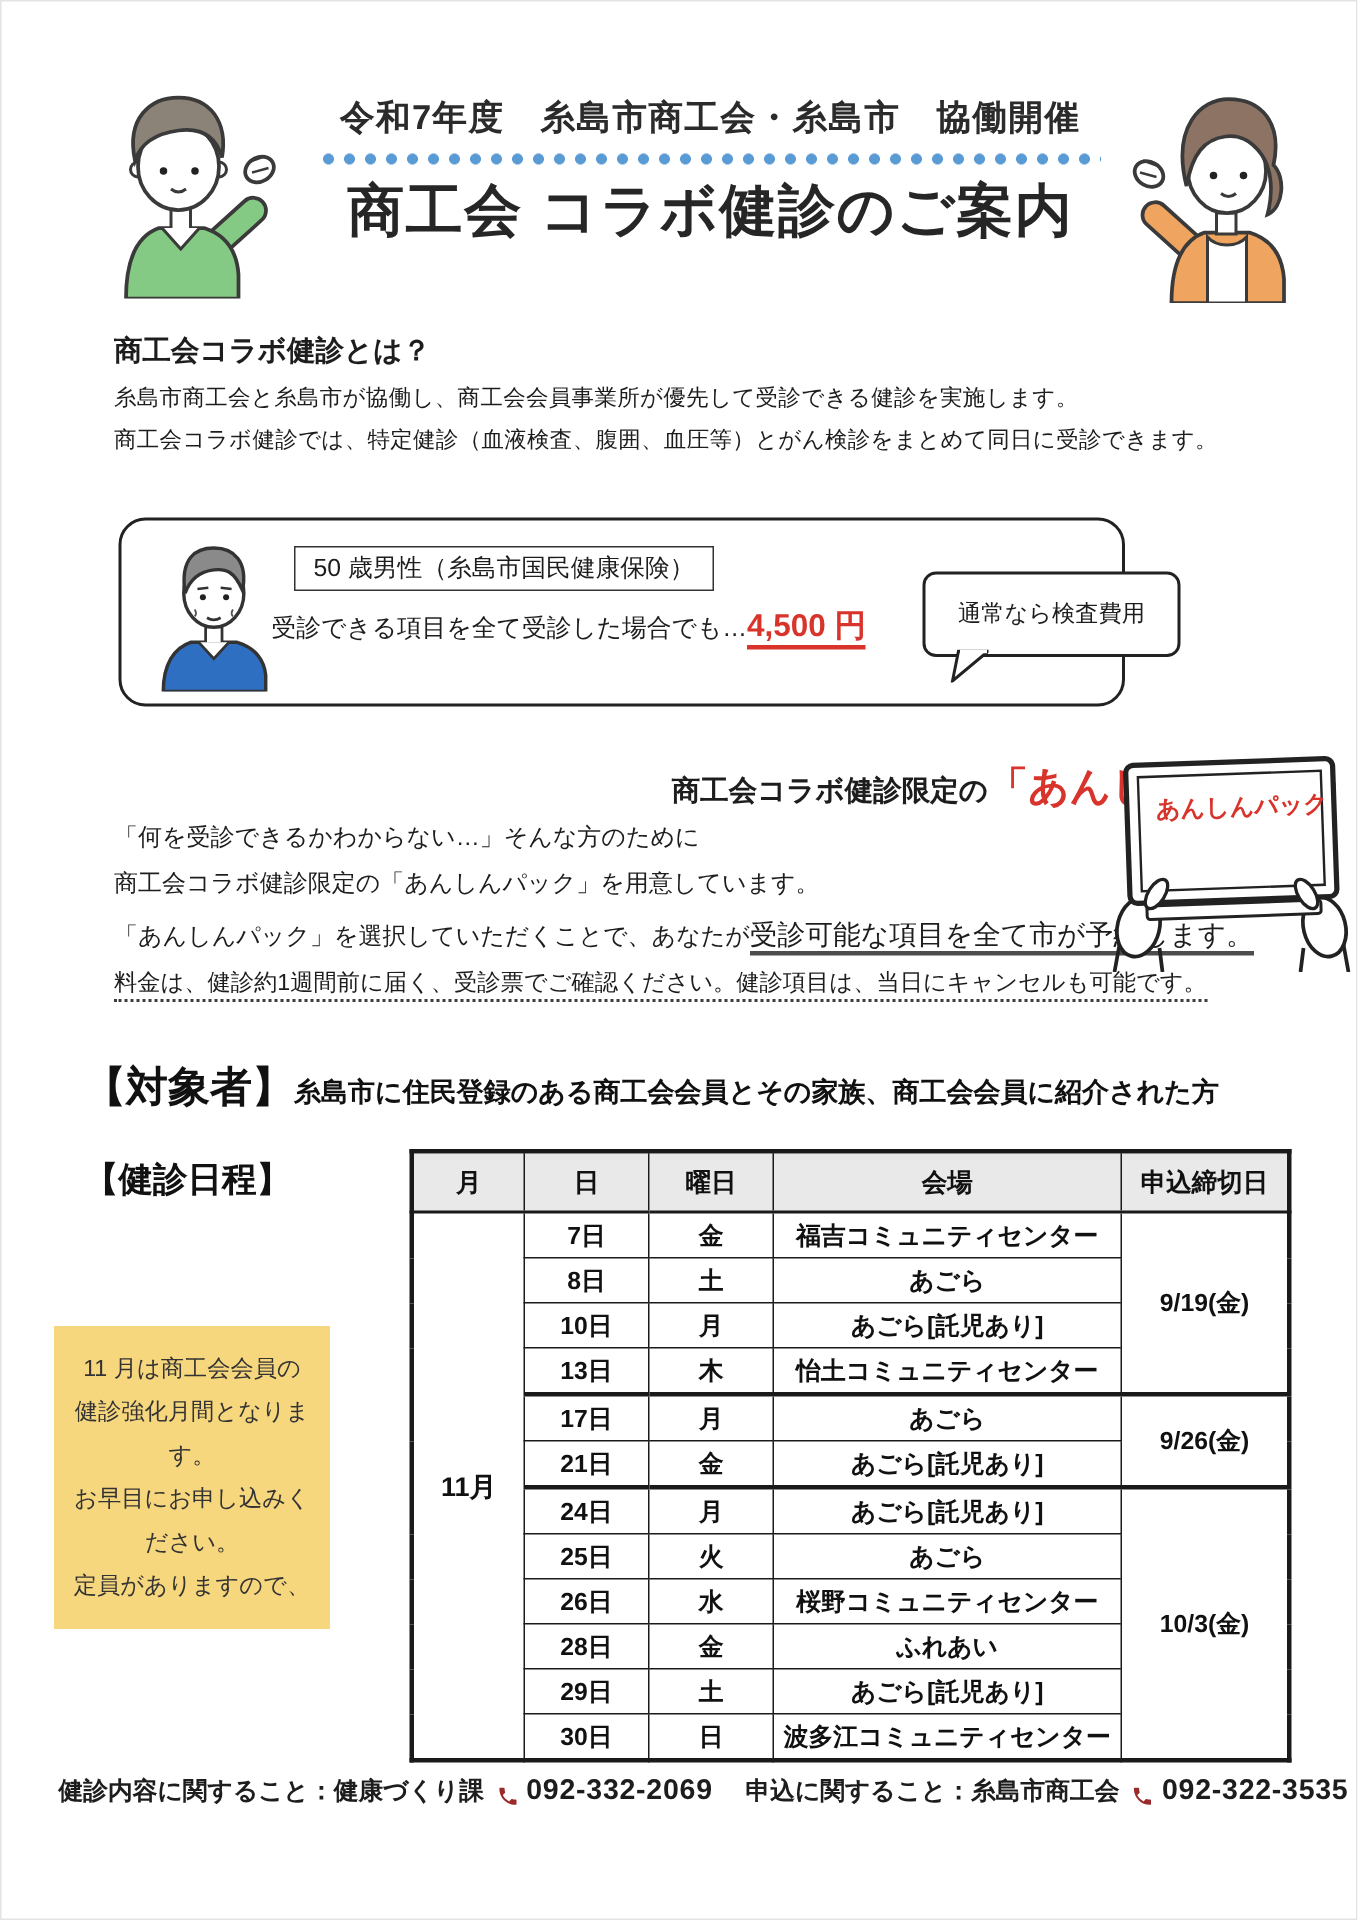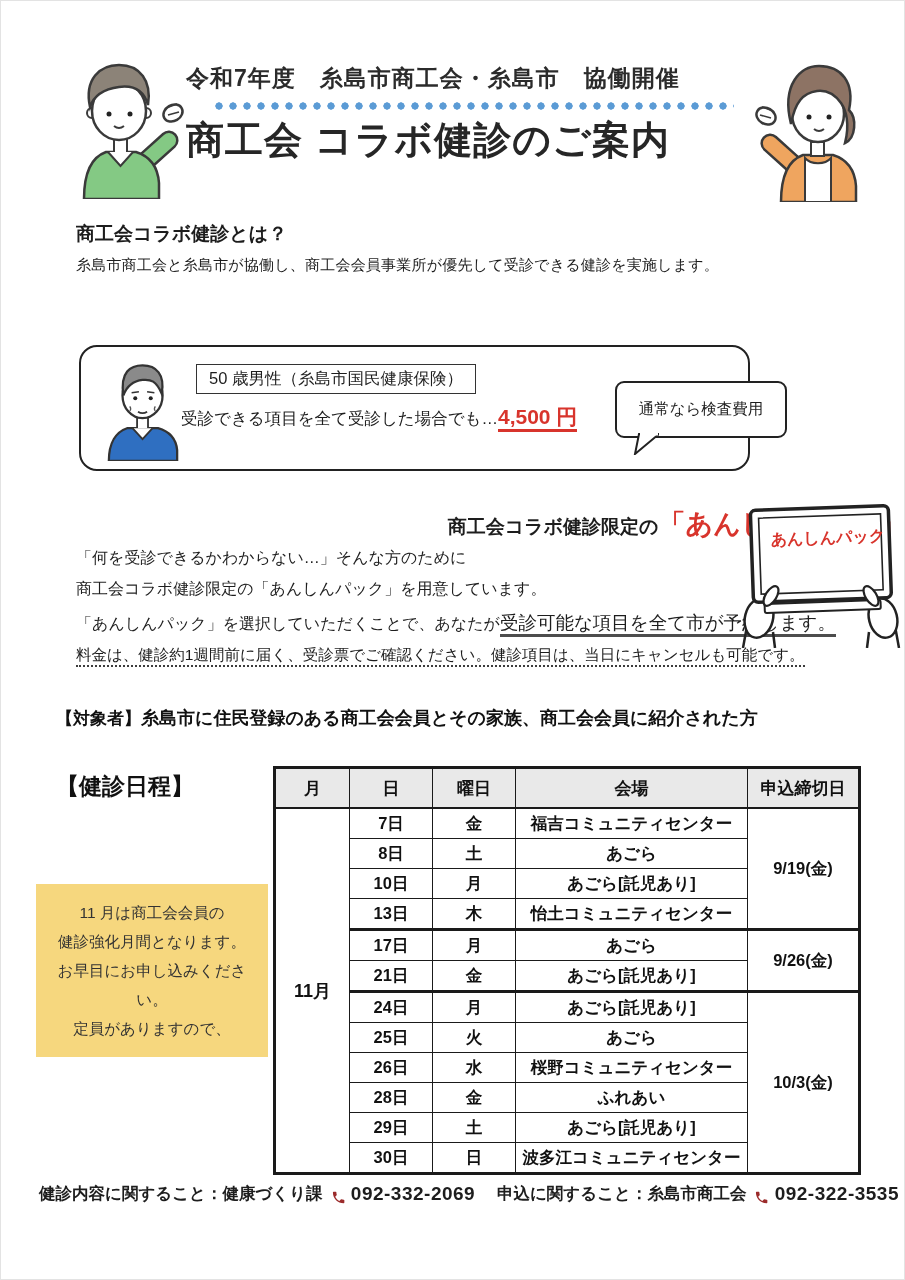--- a/index.html
+++ b/index.html
@@ -2,21 +2,21 @@
 <html><head>
 <meta charset="utf-8">
 <style>
   html,body{margin:0;padding:0;background:#fff;}
   .page{
     position:relative;width:905px;height:1280px;background:#fff;overflow:hidden;
     font-family:"Liberation Sans","DejaVu Sans",sans-serif;color:#222;
     box-sizing:border-box;border:1px solid #e3e3e3;
   }
   
-  .header-center{position:absolute;left:185px;top:62px;width:575px;text-align:left;}
+  .header-center{position:absolute;left:185px;top:62px;width:575px;text-align:center;}
   .header-subtitle{font-size:23px;font-weight:bold;color:#2b2b2b;letter-spacing:1px;white-space:nowrap;}
   .dotted-divider{
     margin:7px auto 4px auto;width:520px;height:10px;
     background-image:radial-gradient(circle 3.5px at 5px 5px,#5B9BD5 3.4px,transparent 3.9px);
     background-size:14px 10px;background-repeat:repeat-x;
   }
   .page-title{font-size:38px;font-weight:bold;color:#262626;letter-spacing:1px;white-space:nowrap;}
   .man-illu{position:absolute;left:55px;top:50px;}
   .woman-illu{position:absolute;left:752px;top:53px;}
   
@@ -50,26 +50,26 @@
   .anshin p{margin:0 0 10px 0;font-size:16px;color:#1d1d1d;}
   .u-solid{font-size:18.5px;border-bottom:3px solid #4d4d4d;padding-bottom:1px;}
   .anshin .last{font-size:15.5px;}
   .tablet-illu{position:absolute;left:655px;top:-8px;width:180px;height:150px;}
   .tablet-label{
     position:absolute;left:37px;top:30px;width:120px;text-align:center;
     font-size:16px;font-weight:bold;color:#D8342C;transform:rotate(-2deg);white-space:nowrap;
   }
   
   .target-line{position:absolute;left:55px;top:705px;white-space:nowrap;}
-  .target-label{font-size:17px;font-weight:bold;color:#111;}
+  .target-label{font-size:28px;font-weight:bold;color:#111;}
   .target-text{font-size:18px;font-weight:bold;color:#111;}
   
   .schedule-label{position:absolute;left:55px;top:770px;font-size:23px;font-weight:bold;color:#111;}
   .note-box{
-    position:absolute;left:35px;top:883px;width:232px;background:#F6D77E;
+    position:absolute;left:35px;top:883px;width:184px;background:#F6D77E;
     padding:14px 6px;box-sizing:border-box;text-align:center;
     font-size:15.5px;color:#333;line-height:29px;font-weight:500;
   }
   .sched-table{
     position:absolute;left:272px;top:765px;border-collapse:collapse;table-layout:fixed;
     border:3px solid #1a1a1a;background:#fff;
   }
   .sched-table th,.sched-table td{
     border:1.5px solid #1a1a1a;text-align:center;vertical-align:middle;
     font-weight:bold;color:#111;padding:0;overflow:hidden;white-space:nowrap;
@@ -135,20 +135,21 @@
       <path d="M38 70 C28 30 48 12 66 12 C88 12 102 28 96 56 C104 64 103 84 92 89 C97 70 93 56 88 49 C80 38 72 36 64 37 C50 39 42 48 38 70 Z" fill="#8D7364" stroke="#3a3a3a" stroke-width="2.5"></path>
       <circle cx="56" cy="63" r="2.5" fill="#222"></circle>
       <circle cx="76" cy="63" r="2.5" fill="#222"></circle>
       <path d="M61 75 Q66 79 71 75" stroke="#3a3a3a" stroke-width="2" fill="none"></path>
     </svg>
   </div>
 
   <div class="about">
     <div class="about-heading">商工会コラボ健診とは？</div>
     <p>糸島市商工会と糸島市が協働し、商工会会員事業所が優先して受診できる健診を実施します。</p>
+    <p>商工会コラボ健診では、特定健診（血液検査、腹囲、血圧等）とがん検診をまとめて同日に受診できます。</p>
   </div>
 
   <div class="example-box">
     <div class="senior-illu">
       <svg width="92" height="102" viewBox="0 0 95 112">
         <path d="M10 112 C10 92 18 80 30 76 L64 76 C78 80 84 90 85 100 L85 112 Z" fill="#2F6FC1" stroke="#333" stroke-width="2.5"></path>
         <rect x="41" y="64" width="12" height="13" fill="#fff" stroke="#333" stroke-width="2"></rect>
         <path d="M36 76 L47 88 L58 76" fill="#fff" stroke="#333" stroke-width="2"></path>
         <ellipse cx="47" cy="40" rx="22" ry="25" fill="#fff" stroke="#333" stroke-width="2.5"></ellipse>
         <path d="M26 40 C22 14 34 7 47 7 C62 7 72 17 68 38 C62 24 56 22 47 23 C38 24 30 29 26 40 Z" fill="#8A8A8A" stroke="#333" stroke-width="2.5"></path>

